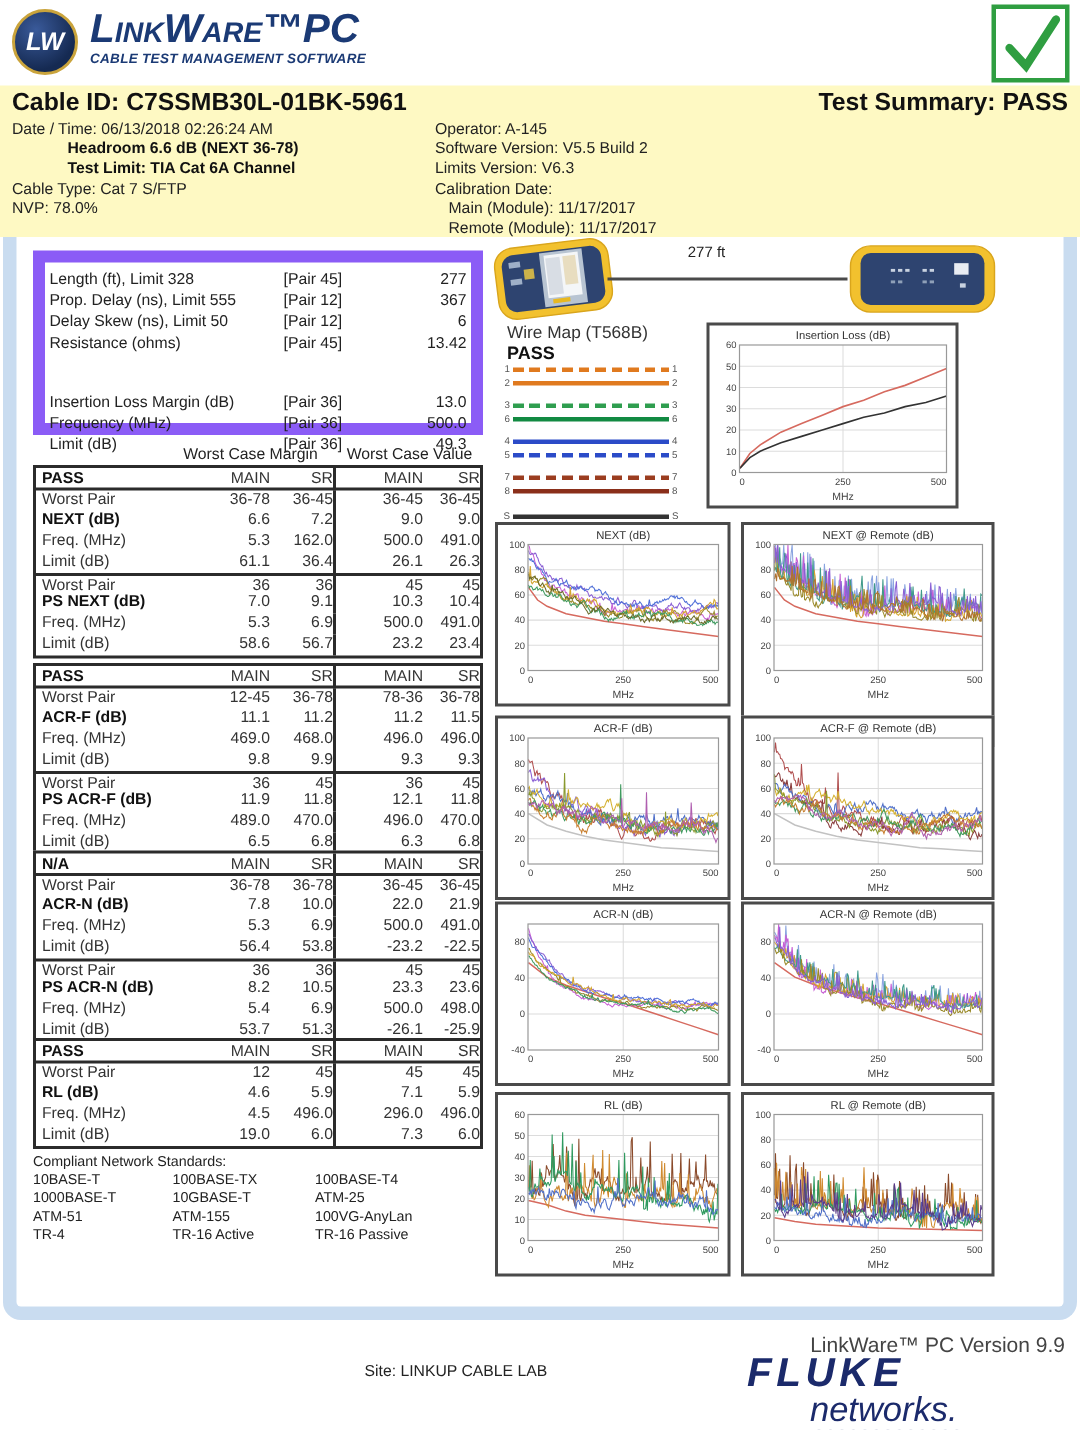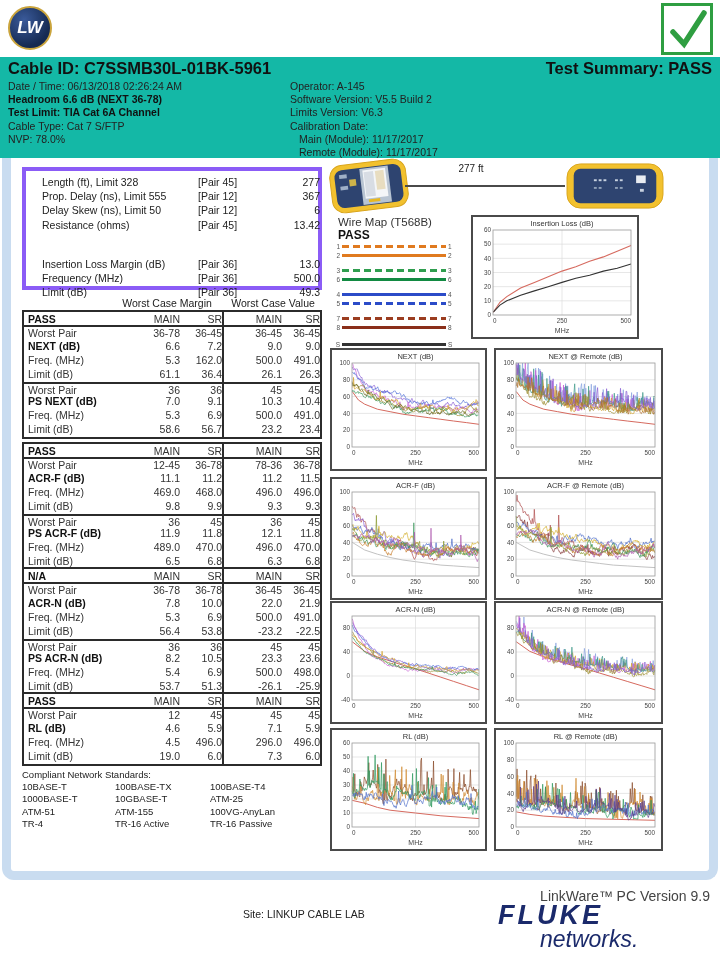--- a/index.html
+++ b/index.html
@@ -12,37 +12,37 @@
     background:radial-gradient(circle at 35% 30%,#3a5a9a,#152a52 70%);
     border:2px solid #caa43c;box-sizing:border-box;color:#fff;font-weight:bold;font-style:italic;
     font-size:17px;display:flex;align-items:center;justify-content:center;letter-spacing:0px;}
   .lw-texts{position:absolute;left:60px;top:6px;color:#1b3a75;}
   .lw-title{font-variant:small-caps;font-style:italic;font-weight:bold;font-size:27px;line-height:27px;}
   .lw-sub{font-style:italic;font-weight:bold;font-size:9px;letter-spacing:.2px;margin-top:1px;}
   .check-box{position:absolute;right:7px;top:3px;width:52px;height:52px;background:#fff;
     border:3px solid #2f9e41;box-sizing:border-box;}
 
   
-  .hdrband{position:absolute;left:0;top:57px;width:720px;height:101px;background:#14b8a6;}
+  .hdrband{position:absolute;left:0;top:57px;width:720px;height:101px;background:#fef9c3;}
   .hdr-title-row{position:absolute;left:8px;right:8px;top:2px;display:flex;justify-content:space-between;}
   .hdr-cableid,.hdr-summary{font-size:16.5px;font-weight:bold;color:#111;}
   .hdr-col{position:absolute;top:23px;font-size:10.5px;line-height:13.2px;color:#222;}
-  .hdr-col .b{font-weight:bold;color:#111;}
+  .hdr-col .b{font-weight:bold;color:#111;margin-left:37px;}
   .hdr-col .i{padding-left:9px;}
   #hcol1{left:8px;} #hcol2{left:290px;} #hcol3{left:492px;}
 
   
   .frame{position:absolute;left:2px;top:158px;width:698px;height:713px;background:#fff;
     border-left:9px solid #c9dcf0;border-right:9px solid #c9dcf0;border-bottom:9px solid #c9dcf0;
     border-radius:0 0 12px 12px;}
   .frame *{box-sizing:border-box;}
 
   
-  .measbox{position:absolute;left:11px;top:9px;width:300px;height:123px;border:4px solid #8b5cf6;
-    padding:4px 0 0 16px;font-size:10.5px;color:#222;}
+  .measbox{position:absolute;left:11px;top:9px;width:300px;height:123px;border:8px solid #8b5cf6;
+    padding:4px 0 0 3px;font-size:10.5px;color:#222;}
   .mrow{display:grid;grid-template-columns:156px 64px 58px;height:14.2px;line-height:14.2px;white-space:nowrap;}
   .mrow.spacer{height:25px;}
   .mrow .mv{text-align:right;}
 
   
   .wch{position:absolute;top:139px;font-size:10.5px;color:#222;text-align:center;}
   #wch-margin{left:100px;width:112px;} #wch-value{left:212px;width:100px;}
 
   
   .rblock{position:absolute;left:11px;width:300px;border:2px solid #2b2b2b;background:#fff;font-size:10.5px;}
@@ -98,20 +98,24 @@
   .fluke-bottom{font-style:italic;font-size:23px;line-height:22px;margin-left:42px;}
   .fluke-dots{margin-left:46px;width:96px;border-bottom:4px dotted #1b2a6b;height:3px;}
 </style>
 </head>
 <body>
 
 <div class="page">
 
   <div class="topbar">
     <div class="lw-badge">LW</div>
+    <div class="lw-texts">
+      <div class="lw-title">LinkWare™PC</div>
+      <div class="lw-sub">CABLE TEST MANAGEMENT SOFTWARE</div>
+    </div>
     <div class="check-box">
       <svg width="46" height="46" viewBox="0 0 46 46">
         <path d="M9 26 L20 38 L40 7" fill="none" stroke="#2f9e41" stroke-width="5.5" stroke-linecap="round"></path>
       </svg>
     </div>
   </div>
 
   <div class="hdrband">
     <div class="hdr-title-row">
       <span class="hdr-cableid">Cable ID: C7SSMB30L-01BK-5961</span>

